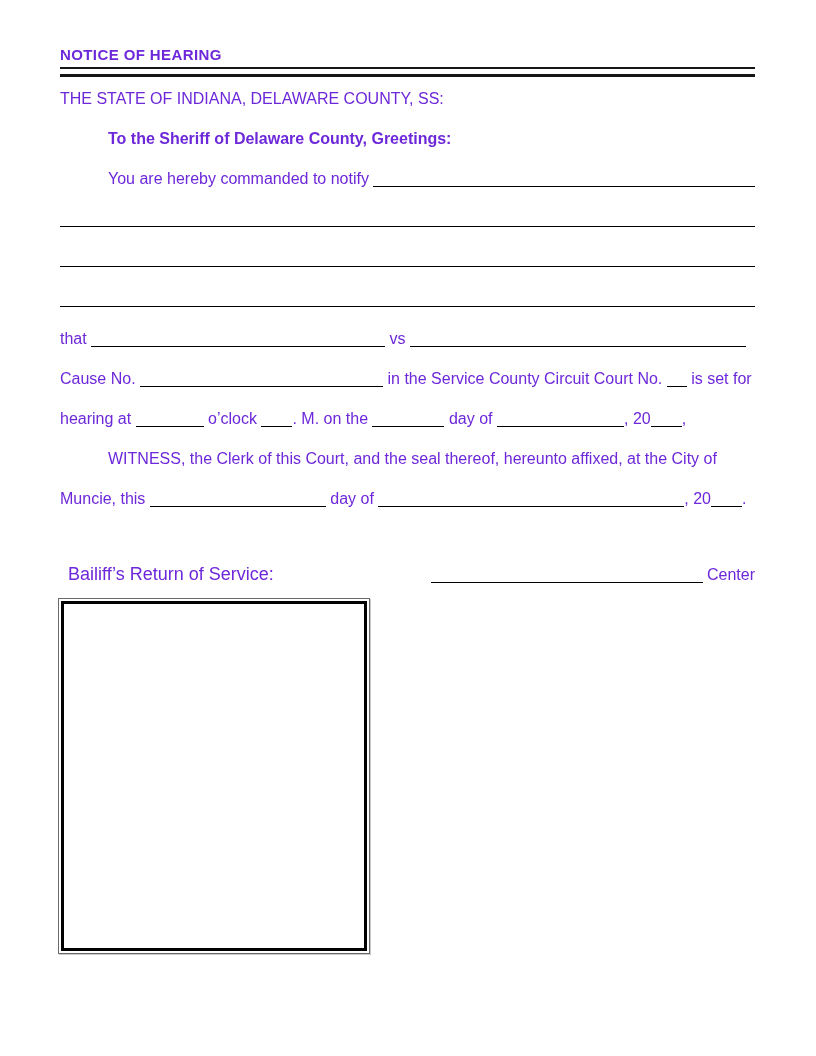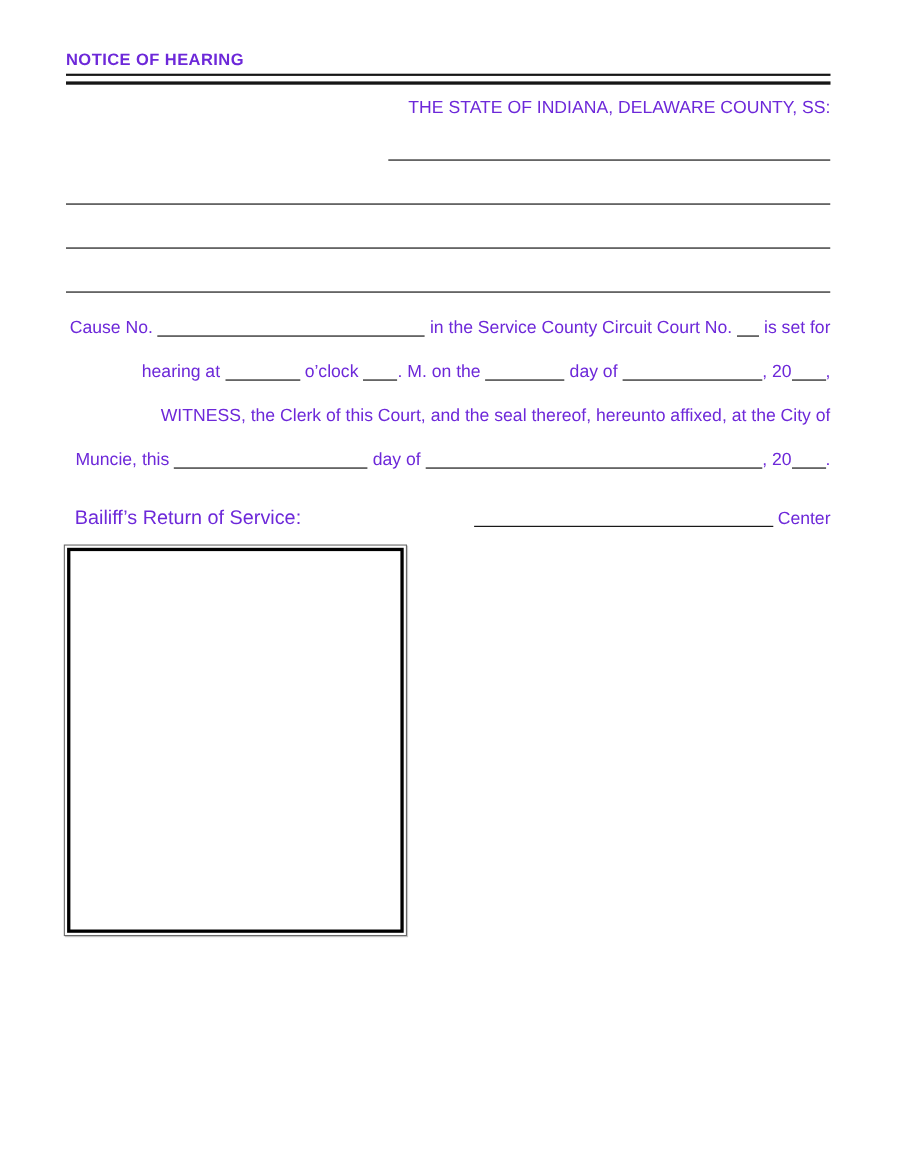--- a/index.html
+++ b/index.html
@@ -30,42 +30,41 @@
   }
   .title-rule {
     margin-top: 3px;
     height: 5px;
     border-top: 2px solid #161616;
     border-bottom: 3px solid #161616;
   }
   
   .content {
     margin-top: 2px;
-    text-align: right;
   }
   .ln {
     margin: 0;
     line-height: 40px;
     white-space: nowrap;
     overflow: hidden;
   }
   .indent { padding-left: 48px; }
   .bold { font-weight: bold; }
   
   .bl {
     display: inline-block;
     height: 14px;
     border-bottom: 1px solid #000000;
     margin-bottom: -3px;
     vertical-align: baseline;
   }
   .bl.full { width: 100%; }
   
   .footer-row {
-    margin-top: 18px;
+    margin-top: 42px;
     display: flex;
     justify-content: space-between;
     align-items: baseline;
     line-height: 26px;
     white-space: nowrap;
   }
   .bailiff-label {
     font-size: 18px;
     padding-left: 8px;
   }
@@ -97,35 +96,43 @@
 
   <header>
     <h1 class="doc-title">NOTICE OF HEARING</h1>
     <div class="title-rule"></div>
   </header>
 
   <main class="content">
 
     <p class="ln">THE STATE OF INDIANA, DELAWARE COUNTY, SS:</p>
 
+    <p class="ln indent bold">To the Sheriff of Delaware County, Greetings:</p>
 
     <p class="ln indent">
+      <span>You are hereby commanded to notify</span>
       <span class="bl" style="width:402px"></span>
     </p>
 
     <p class="ln">
       <span class="bl full"></span>
     </p>
     <p class="ln">
       <span class="bl full"></span>
     </p>
     <p class="ln">
       <span class="bl full"></span>
     </p>
 
+    <p class="ln">
+      <span>that</span>
+      <span class="bl" style="width:294px"></span>
+      <span>vs</span>
+      <span class="bl" style="width:336px"></span>
+    </p>
 
     <p class="ln">
       <span>Cause No.</span>
       <span class="bl" style="width:243px"></span>
       <span>in the Service County Circuit Court No.</span>
       <span class="bl" style="width:20px"></span>
       <span>is set for</span>
     </p>
 
     <p class="ln">

